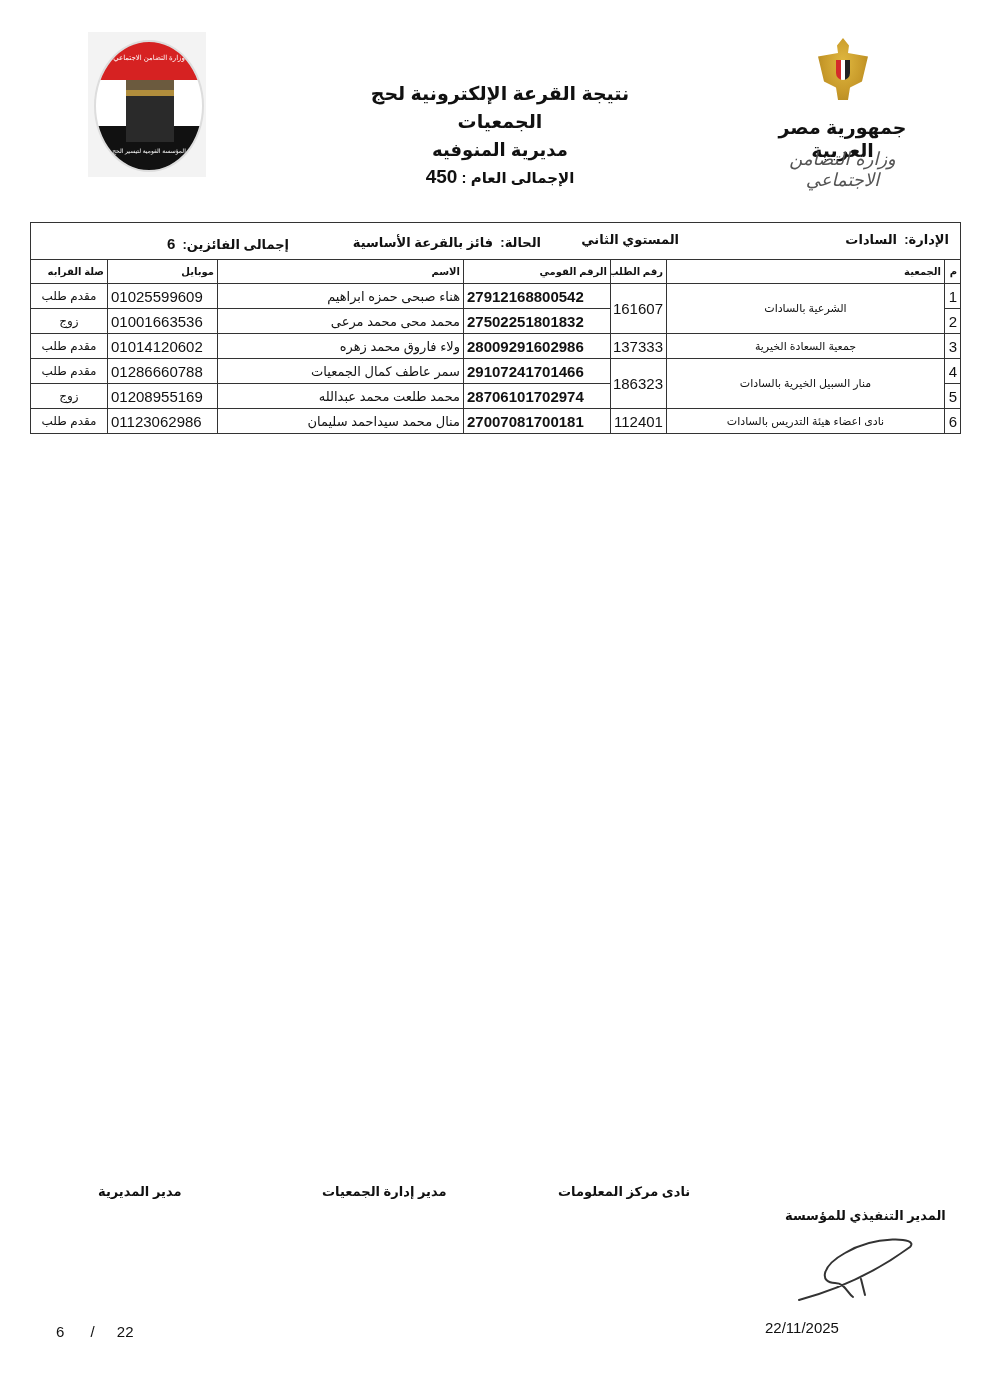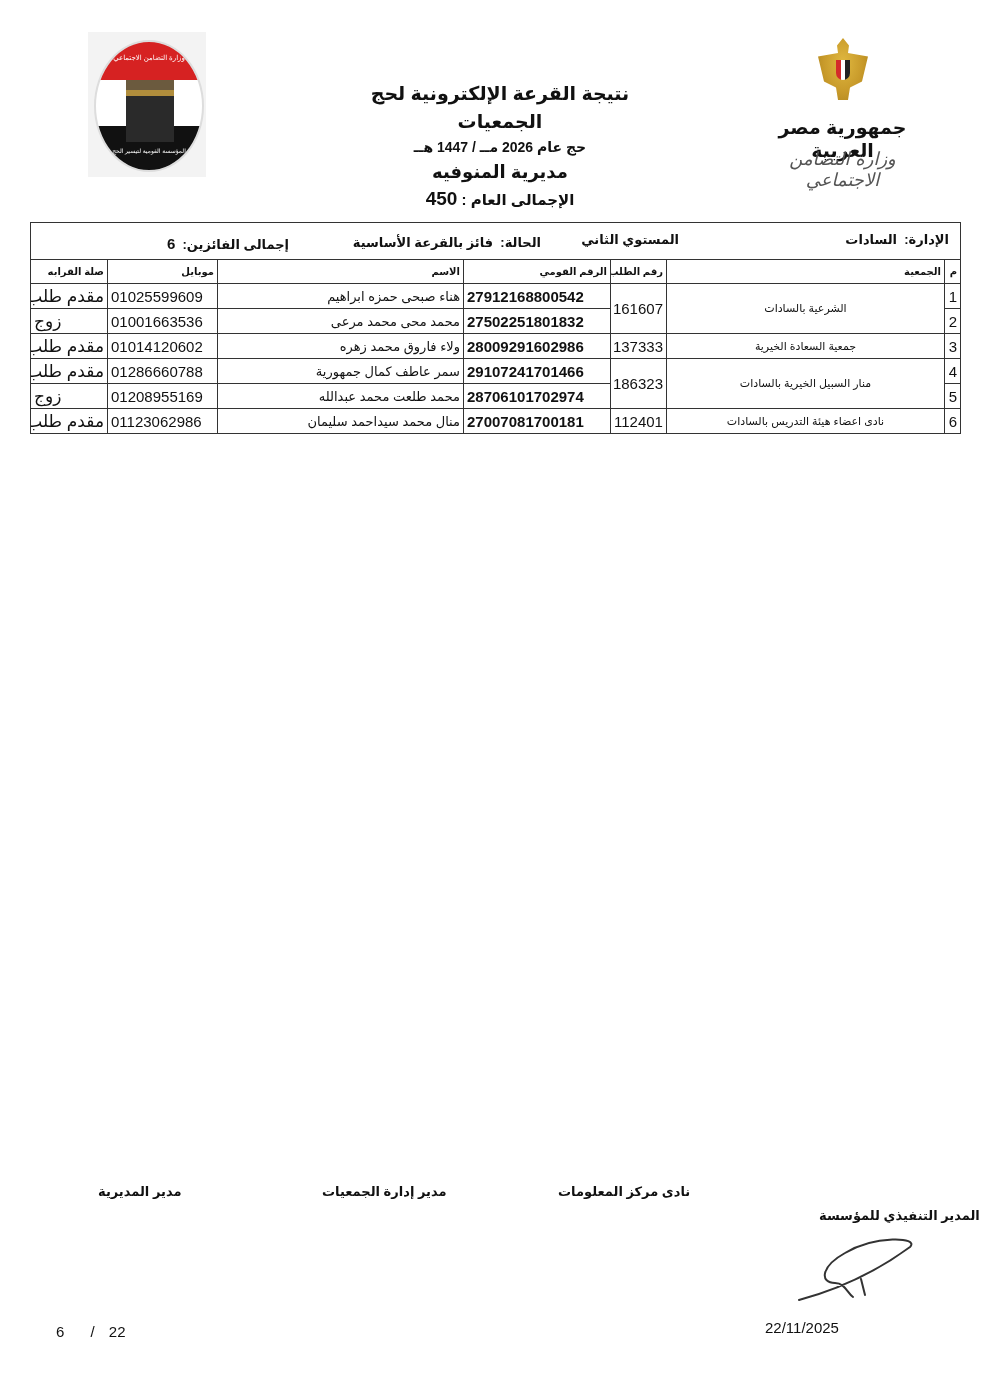--- a/index.html
+++ b/index.html
@@ -38,42 +38,41 @@
   .info-row td { height:36px; border-bottom:1.5px solid #333; font-weight:bold; font-size:13px; }
   .info { position:relative; height:36px; }
   .info span { position:absolute; top:9px; white-space:nowrap; }
   th { font-weight:bold; font-size:10px; text-align:right; height:23px; }
   .c-idx { text-align:right; font-size:15px; }
   .c-assoc { text-align:center; font-size:11px; }
   .c-req { text-align:center; font-size:15px; }
   .c-nid { text-align:left; direction:ltr; font-size:15px;font-weight:bold; }
   .c-name { font-size:13px; }
   .c-mob { text-align:left; direction:ltr; font-size:15px; }
-  .c-rel { text-align:left; font-size:17px; }
+  .c-rel { text-align:center; font-size:12px; }
   
   .sig { top:1184px; font-weight:bold; font-size:13px; direction:rtl; }
-  .exec { left:785px; top:1208px; font-weight:bold; font-size:13px; direction:rtl;margin-left:34px; }
+  .exec { left:785px; top:1208px; font-weight:bold; font-size:13px; direction:rtl; }
   .date { left:765px; top:1319px; font-size:15px; }
   .pager { left:56px; top:1323px; font-size:15px; }
   .pager span { display:inline-block; }
 </style>
 </head>
 <body>
 
 <div class="abs hajj-logo">
   <div class="oval">
     <div class="band-top">وزارة التضامن الاجتماعي</div>
     <div class="kaaba"></div>
     <div class="band-bot">المؤسسة القومية لتيسير الحج</div>
   </div>
 </div>
 
 <div class="abs title-block">
   <div class="title-main">نتيجة القرعة الإلكترونية لحج الجمعيات</div>
-  <div class="title-sub">حج عام 2026 مــ / 1447 هــ</div>
   <div class="title-dir">مديرية المنوفيه</div>
   <div class="title-total">
     <span>الإجمالى العام :</span>
     <b>450</b>
   </div>
 </div>
 
 <div class="abs emblem">
   <div class="eagle"></div>
   <div class="shield"></div>
@@ -147,21 +146,21 @@
       <td class="c-name">ولاء فاروق محمد زهره</td>
       <td class="c-mob">01014120602</td>
       <td class="c-rel">مقدم طلب</td>
     </tr>
 
     <tr>
       <td class="c-idx">4</td>
       <td class="c-assoc" rowspan="2">منار السبيل الخيرية بالسادات</td>
       <td class="c-req" rowspan="2">186323</td>
       <td class="c-nid">29107241701466</td>
-      <td class="c-name">سمر عاطف كمال جمهورية</td>
+      <td class="c-name">سمر عاطف كمال الجمعيات</td>
       <td class="c-mob">01286660788</td>
       <td class="c-rel">مقدم طلب</td>
     </tr>
     <tr>
       <td class="c-idx">5</td>
       <td class="c-nid">28706101702974</td>
       <td class="c-name">محمد طلعت محمد عبدالله</td>
       <td class="c-mob">01208955169</td>
       <td class="c-rel">زوج</td>
     </tr>
@@ -186,14 +185,14 @@
 
 <svg class="abs" style="left:795px;top:1235px" width="125" height="70" viewBox="0 0 125 70">
   <path d="M4 65 C 30 58, 70 45, 115 12 C 125 2, 80 0, 50 18 C 25 32, 25 48, 40 48 C 50 48, 52 58, 58 62 M 66 44 L 70 60" fill="none" stroke="#333" stroke-width="2" stroke-linecap="round"></path>
 </svg>
 
 <div class="abs date">22/11/2025</div>
 
 <div class="abs pager">
   <span>6</span>
   <span style="margin-left:22px">/</span>
-  <span style="margin-left:10px">22</span>
+  <span style="margin-left:18px">22</span>
 </div>
 
 </body></html>

